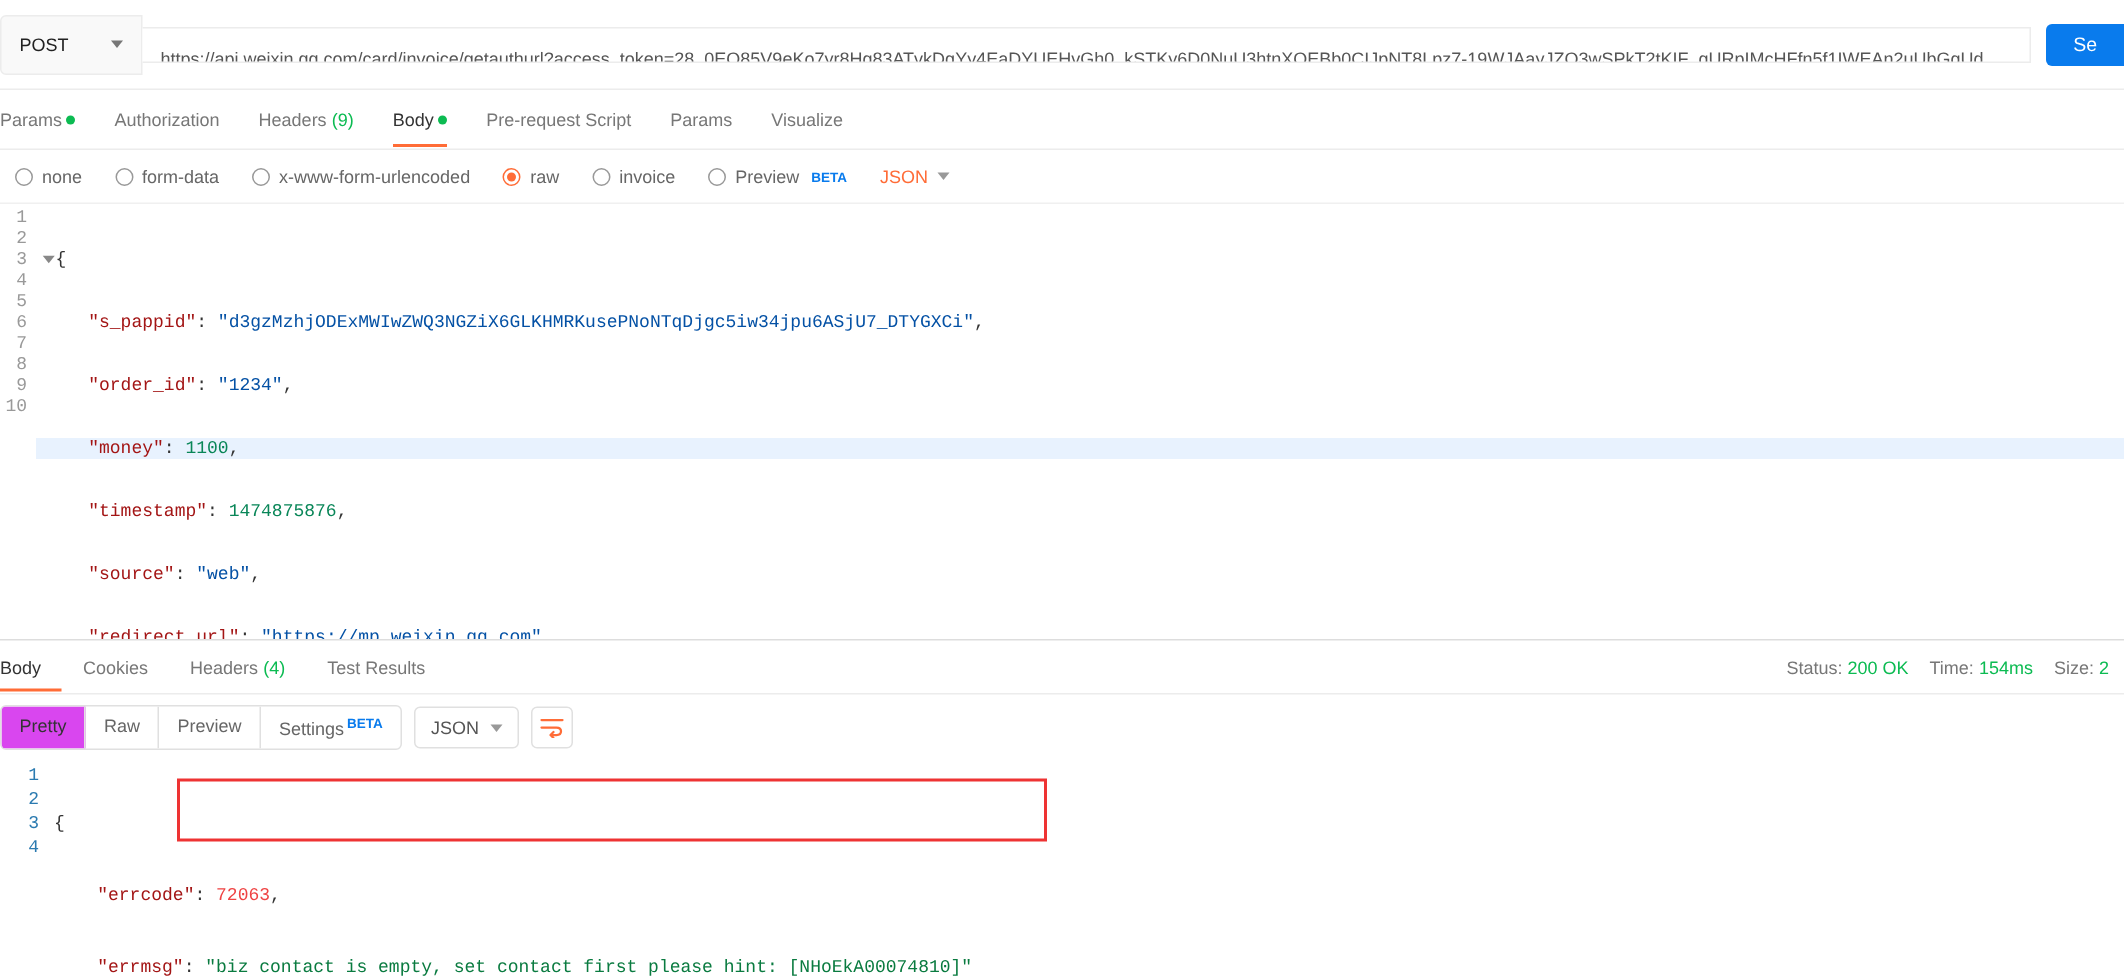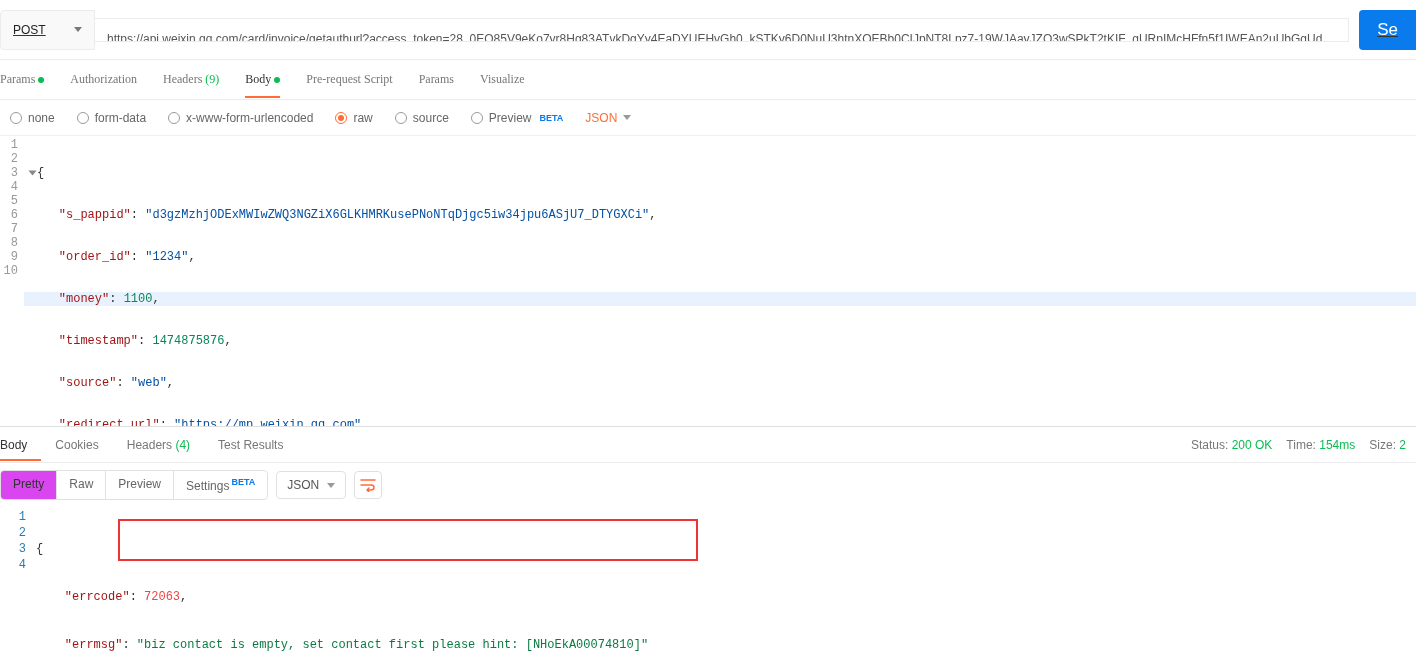--- a/index.html
+++ b/index.html
@@ -1,26 +1,26 @@
 <!DOCTYPE html>
 <html><head>
 <meta charset="utf-8">
 <style>
 * { margin: 0; padding: 0; box-sizing: border-box; }
 body { font-family: -apple-system, BlinkMacSystemFont, "Segoe UI", Arial, sans-serif; font-size: 12px; color: #333; background: #fff; overflow: hidden; width: 1416px; height: 653px; }
 
 
-.topbar { display: flex; align-items: center; padding: 8px 0; border-bottom: 1px solid #ececec; background: #fff; height: 60px; text-decoration: underline; }
+.topbar { display: flex; align-items: center; padding: 8px 0; border-bottom: 1px solid #ececec; background: #fff; height: 60px; }
 .method-select { display: flex; align-items: center; justify-content: space-between; width: 95px; height: 40px; padding: 0 12px; border: 1px solid #ececec; border-radius: 4px 0 0 4px; background: #f9f9f9; color: #222; font-size: 12px; cursor: pointer; }
 .method-select .caret { width: 0; height: 0; border-left: 4px solid transparent; border-right: 4px solid transparent; border-top: 5px solid #777; }
 .url-input { flex: 1; height: 24px; border: 1px solid #ececec; border-left: none; padding: 0 12px; font-size: 12px; color: #555; background: #fff; overflow: hidden; text-overflow: ellipsis; white-space: nowrap; line-height: 40px; }
-.send-btn { height: 40px; padding: 0 18px; margin-left: 10px; background: #097bed; color: #fff; border: none; font-size: 17px; border-radius: 4px 0 0 4px; cursor: pointer; }
-
-
-.req-tabs { display: flex; align-items: center; gap: 26px; padding: 0 0 0 0; border-bottom: 1px solid #ececec; height: 40px; font-family: Liberation Serif, serif; }
+.send-btn { height: 28px; padding: 0 18px; margin-left: 10px; background: #097bed; color: #fff; border: none; font-size: 13px; border-radius: 4px 0 0 4px; cursor: pointer; }
+
+
+.req-tabs { display: flex; align-items: center; gap: 26px; padding: 0 0 0 0; border-bottom: 1px solid #ececec; height: 40px; }
 .req-tab { color: #777; font-size: 12px; cursor: pointer; padding: 10px 0; position: relative; }
 .req-tab.active { color: #333; }
 .req-tab.active::after { content: ""; position: absolute; left: 0; right: 0; bottom: -1px; height: 2px; background: #ff6c37; }
 .dot { display: inline-block; width: 6px; height: 6px; border-radius: 50%; background: #0cbb52; margin-left: 3px; vertical-align: middle; }
 .count { color: #0cbb52; }
 
 
 .body-types { display: flex; align-items: center; gap: 22px; padding: 8px 0 8px 10px; height: 36px; border-bottom: 1px solid #f0f0f0; }
 .radio { display: flex; align-items: center; gap: 6px; color: #666; font-size: 12px; cursor: pointer; text-align: center; }
 .radio-circle { width: 12px; height: 12px; border-radius: 50%; border: 1px solid #999; display: inline-flex; align-items: center; justify-content: center; }
@@ -116,21 +116,21 @@
   <div class="radio">
       <span class="radio-circle"></span>
       <span>x-www-form-urlencoded</span>
     </div>
   <div class="radio">
       <span class="radio-circle sel"></span>
       <span>raw</span>
     </div>
   <div class="radio">
       <span class="radio-circle"></span>
-      <span>source</span>
+      <span>invoice</span>
     </div>
   <div class="radio">
       <span class="radio-circle"></span>
       <span>Preview</span>
       <span class="beta">BETA</span>
     </div>
   <div class="json-dd">
     <span>JSON</span>
     <span class="caret"></span>
   </div>

